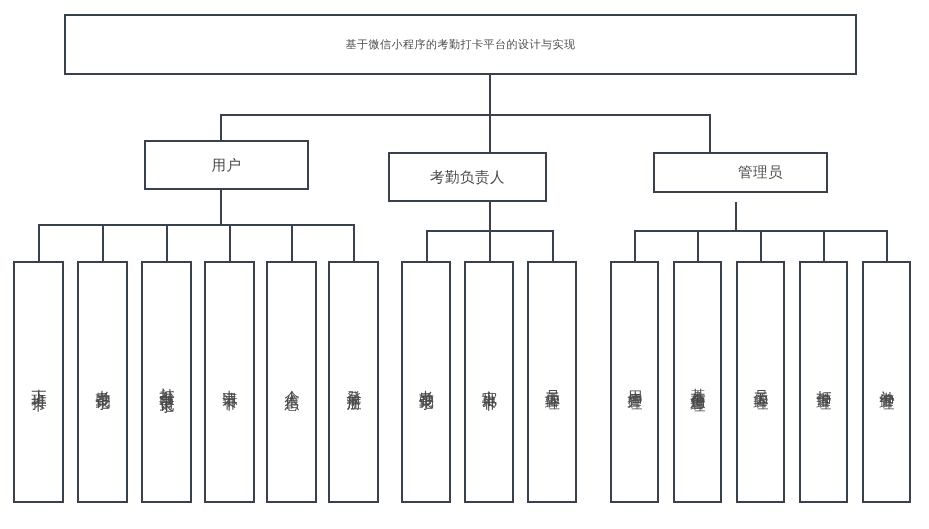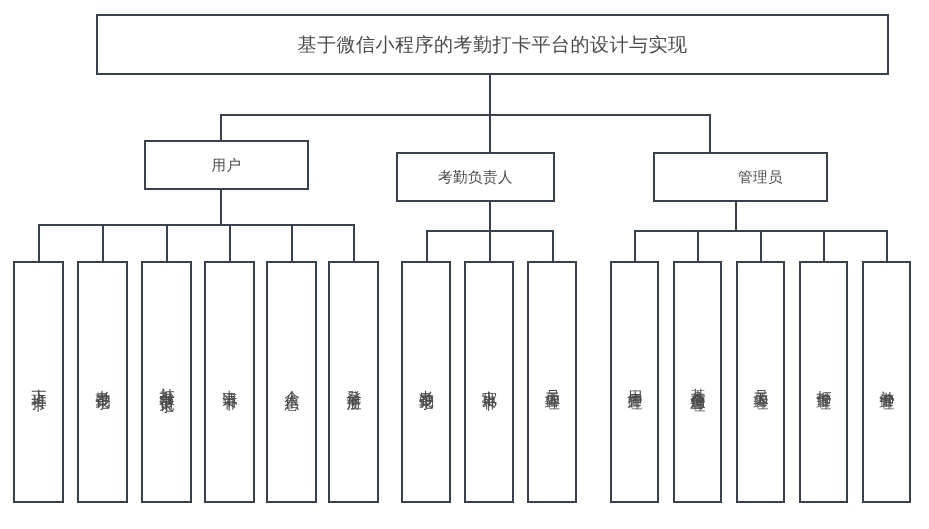--- a/index.html
+++ b/index.html
@@ -22,23 +22,22 @@
     position: absolute;
     box-sizing: border-box;
     border: 2px solid #39414c;
     background: #ffffff;
     display: flex;
     align-items: center;
     justify-content: center;
     color: #4a4a4a;
   }
   .node.root {
-    font-size: 19px;
+    font-size: 11px;
     letter-spacing: 0.5px;
-    margin-left: 32px;
   }
   .node.level2 {
     font-size: 14.5px;
     letter-spacing: 0.5px;
   }
   .node.leaf {
     font-size: 15px;
     writing-mode: vertical-rl;
     text-orientation: upright;
     letter-spacing: 2px;
@@ -68,24 +67,24 @@
 
   <div class="conn v" style="left:489px; top:75px; height:39px;"></div>
   <div class="conn h" style="left:220px; top:114px; width:490px;"></div>
   <div class="conn v" style="left:220px; top:114px; height:27px;"></div>
   <div class="conn v" style="left:489px; top:114px; height:39px;"></div>
   <div class="conn v" style="left:709px; top:114px; height:39px;"></div>
 
   <div class="node level2" style="left:144px; top:140px; width:165px; height:50px;">
     <span class="label">用户</span>
   </div>
-  <div class="node level2" style="left:396px; top:152px; width:159px; height:50px;">
+  <div class="node level2" style="left:388px; top:152px; width:159px; height:50px;">
     <span class="label">考勤负责人</span>
   </div>
-  <div class="node level2" style="left:653px; top:152px; width:175px; height:50px;padding-left:40px;">
+  <div class="node level2" style="left:653px; top:152px; width:175px; height:41px;padding-left:40px;">
     <span class="label">管理员</span>
   </div>
 
   <div class="conn v" style="left:220px; top:190px; height:34px;"></div>
   <div class="conn h" style="left:38px; top:224px; width:317px;"></div>
   <div class="conn v" style="left:38px; top:224px; height:37px;"></div>
   <div class="conn v" style="left:102px; top:224px; height:37px;"></div>
   <div class="conn v" style="left:166px; top:224px; height:37px;"></div>
   <div class="conn v" style="left:229px; top:224px; height:37px;"></div>
   <div class="conn v" style="left:291px; top:224px; height:37px;"></div>

